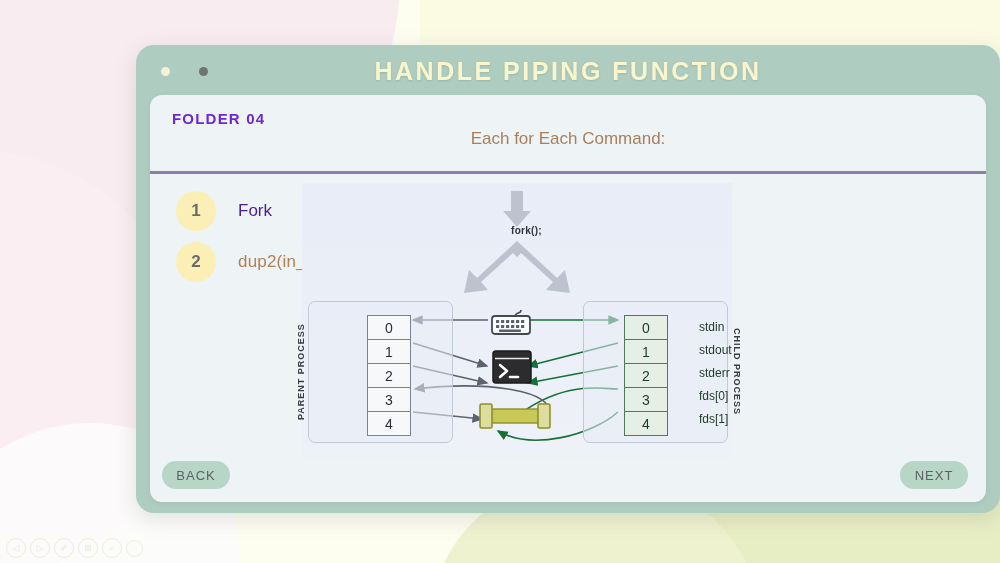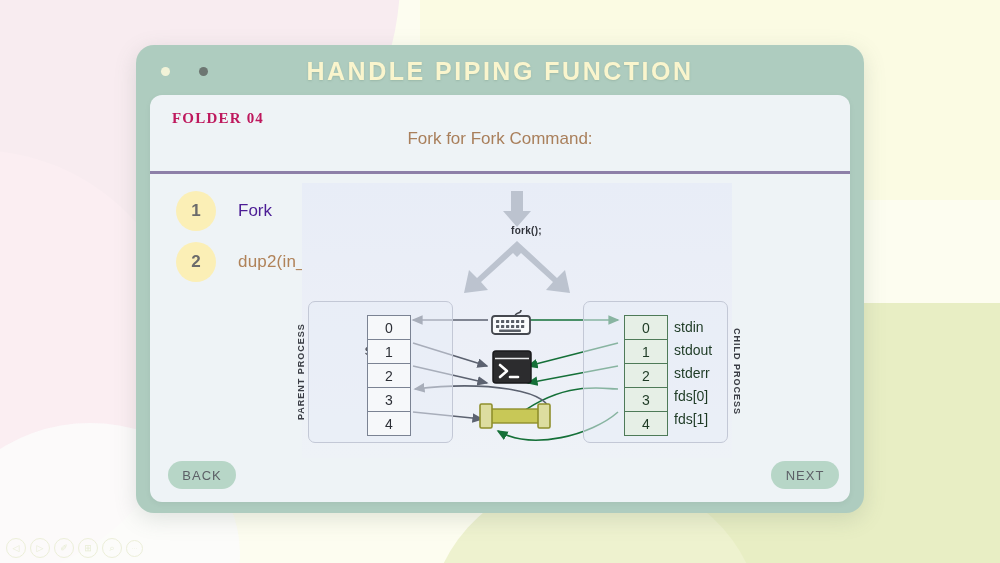--- a/index.html
+++ b/index.html
@@ -30,21 +30,21 @@
     position:absolute;right:240px;bottom:-210px;width:330px;height:300px;
     background:#eef2cf;border-radius:50%;
   }
   .blob-white{
     position:absolute;left:-60px;bottom:-120px;width:300px;height:260px;
     background:#fcfcfc;border-radius:50%;opacity:.85;
   }
 
   
   .window{
-    position:absolute;left:136px;top:45px;width:728px;height:468px;
+    position:absolute;left:136px;top:45px;width:864px;height:468px;
     border-radius:18px;background:#aeccbf;
     box-shadow:0 6px 22px rgba(90,110,100,.18);
     overflow:hidden;
   }
   .titlebar{height:50px;position:relative;}
   .dot{position:absolute;top:22px;width:9px;height:9px;border-radius:50%;}
   .dot-1{left:25px;background:#f2f3d8;}
   .dot-2{left:63px;background:#6d7672;}
   .window-title{
     position:absolute;left:0;right:0;top:12px;text-align:center;
@@ -53,22 +53,22 @@
   }
 
   .sheet{
     position:absolute;left:14px;right:14px;top:50px;bottom:11px;
     background:#eef3f6;border-radius:12px;
     box-shadow:0 2px 6px rgba(0,0,0,.05);
     overflow:hidden;
   }
 
   .folder-label{
-    position:absolute;left:22px;top:15px;font-size:15px;color:#be185d;
-    letter-spacing:1.2px;font-weight:600;font-family:Liberation Serif, serif;
+    position:absolute;left:22px;top:15px;font-size:15px;color:#6d28d9;
+    letter-spacing:1.2px;font-weight:600;
   }
   .section-title{
     position:absolute;left:0;right:0;top:34px;text-align:center;
     font-size:17px;color:#a97f5b;
   }
   .divider{
     position:absolute;left:0;right:0;top:76px;height:3px;background:#8d7fa8;
   }
 
   
@@ -118,42 +118,42 @@
   .proc-child .fd-table{left:40px;}
   .fd-cell{
     height:23px;border:1px solid #7b8393;border-top:none;
     background:#f6f8fa;
     display:flex;align-items:center;justify-content:center;
     font-size:14px;color:#2c2f36;
   }
   .fd-cell:first-child{border-top:1px solid #7b8393;}
   .proc-child .fd-cell{border-color:#4e7a58;background:#e6efe6;color:#1d3a24;}
   .fd-name{
-    position:absolute;font-size:14px;color:#3a3d45;height:23px;
-    display:flex;align-items:center;
+    position:absolute;font-size:12px;color:#3a3d45;height:23px;
+    display:flex;align-items:center;margin-left:25px;
   }
   .proc-parent .fd-name{right:49px;justify-content:flex-end;width:56px;}
   .proc-child .fd-name{left:90px;justify-content:flex-start;width:50px;color:#1d3a24;}
 
   
   .kbd-icon{position:absolute;left:188px;top:125px;}
   .term-icon{position:absolute;left:190px;top:167px;}
   .pipe-icon{position:absolute;left:176px;top:218px;}
 
   .wires{position:absolute;inset:0;pointer-events:none;}
 
   
   .nav-btn{
     position:absolute;bottom:13px;height:28px;border-radius:14px;
     background:#b7d6c7;display:flex;align-items:center;justify-content:center;
     font-size:13px;color:#5d6067;letter-spacing:1px;
     border:none;cursor:pointer;
   }
-  .btn-back{left:18px;width:68px;}
-  .btn-next{right:11px;width:68px;}
+  .btn-back{left:12px;width:68px;}
+  .btn-next{right:18px;width:68px;}
 
   
   .toolbar{position:absolute;left:6px;bottom:5px;display:flex;gap:4px;align-items:center;}
   .tool{
     width:18px;height:18px;border-radius:50%;border:1px solid #ecefd9;
     display:flex;align-items:center;justify-content:center;
     color:#e7ecd4;font-size:9px;background:transparent;
   }
   .tool.small{width:15px;height:15px;font-size:6px;}
 </style>
@@ -173,21 +173,21 @@
 
   <div class="titlebar">
     <span class="dot dot-1"></span>
     <span class="dot dot-2"></span>
     <div class="window-title">HANDLE PIPING FUNCTION</div>
   </div>
 
   <div class="sheet">
 
     <div class="folder-label">FOLDER 04</div>
-    <div class="section-title">Fork for Fork Command:</div>
+    <div class="section-title">Each for Each Command:</div>
     <div class="divider"></div>
 
     <div class="list-item li-1">
       <div class="bullet">1</div>
       <div class="li-text">Fork</div>
     </div>
     <div class="list-item li-2">
       <div class="bullet">2</div>
       <div class="li-text">dup2(in_fd, STDIN_FILENO);</div>
     </div>

